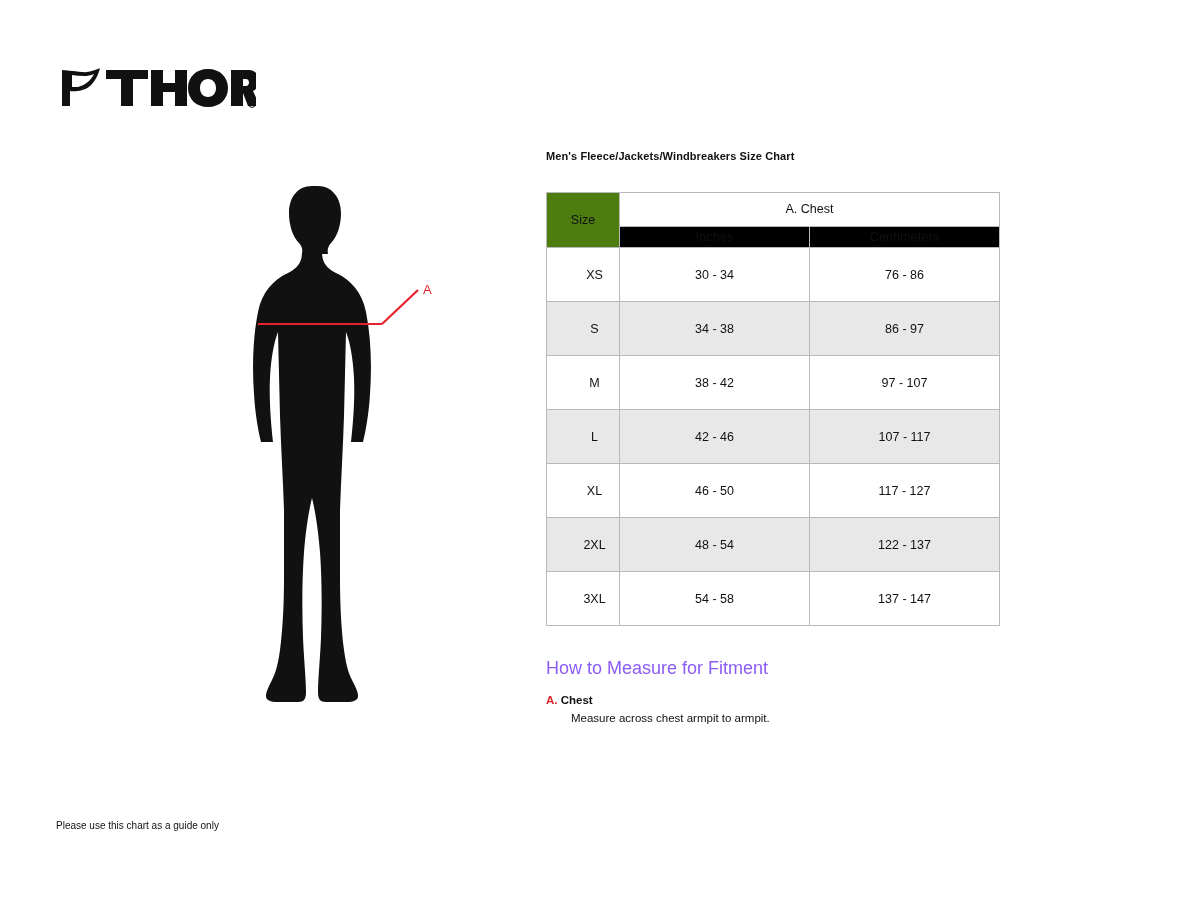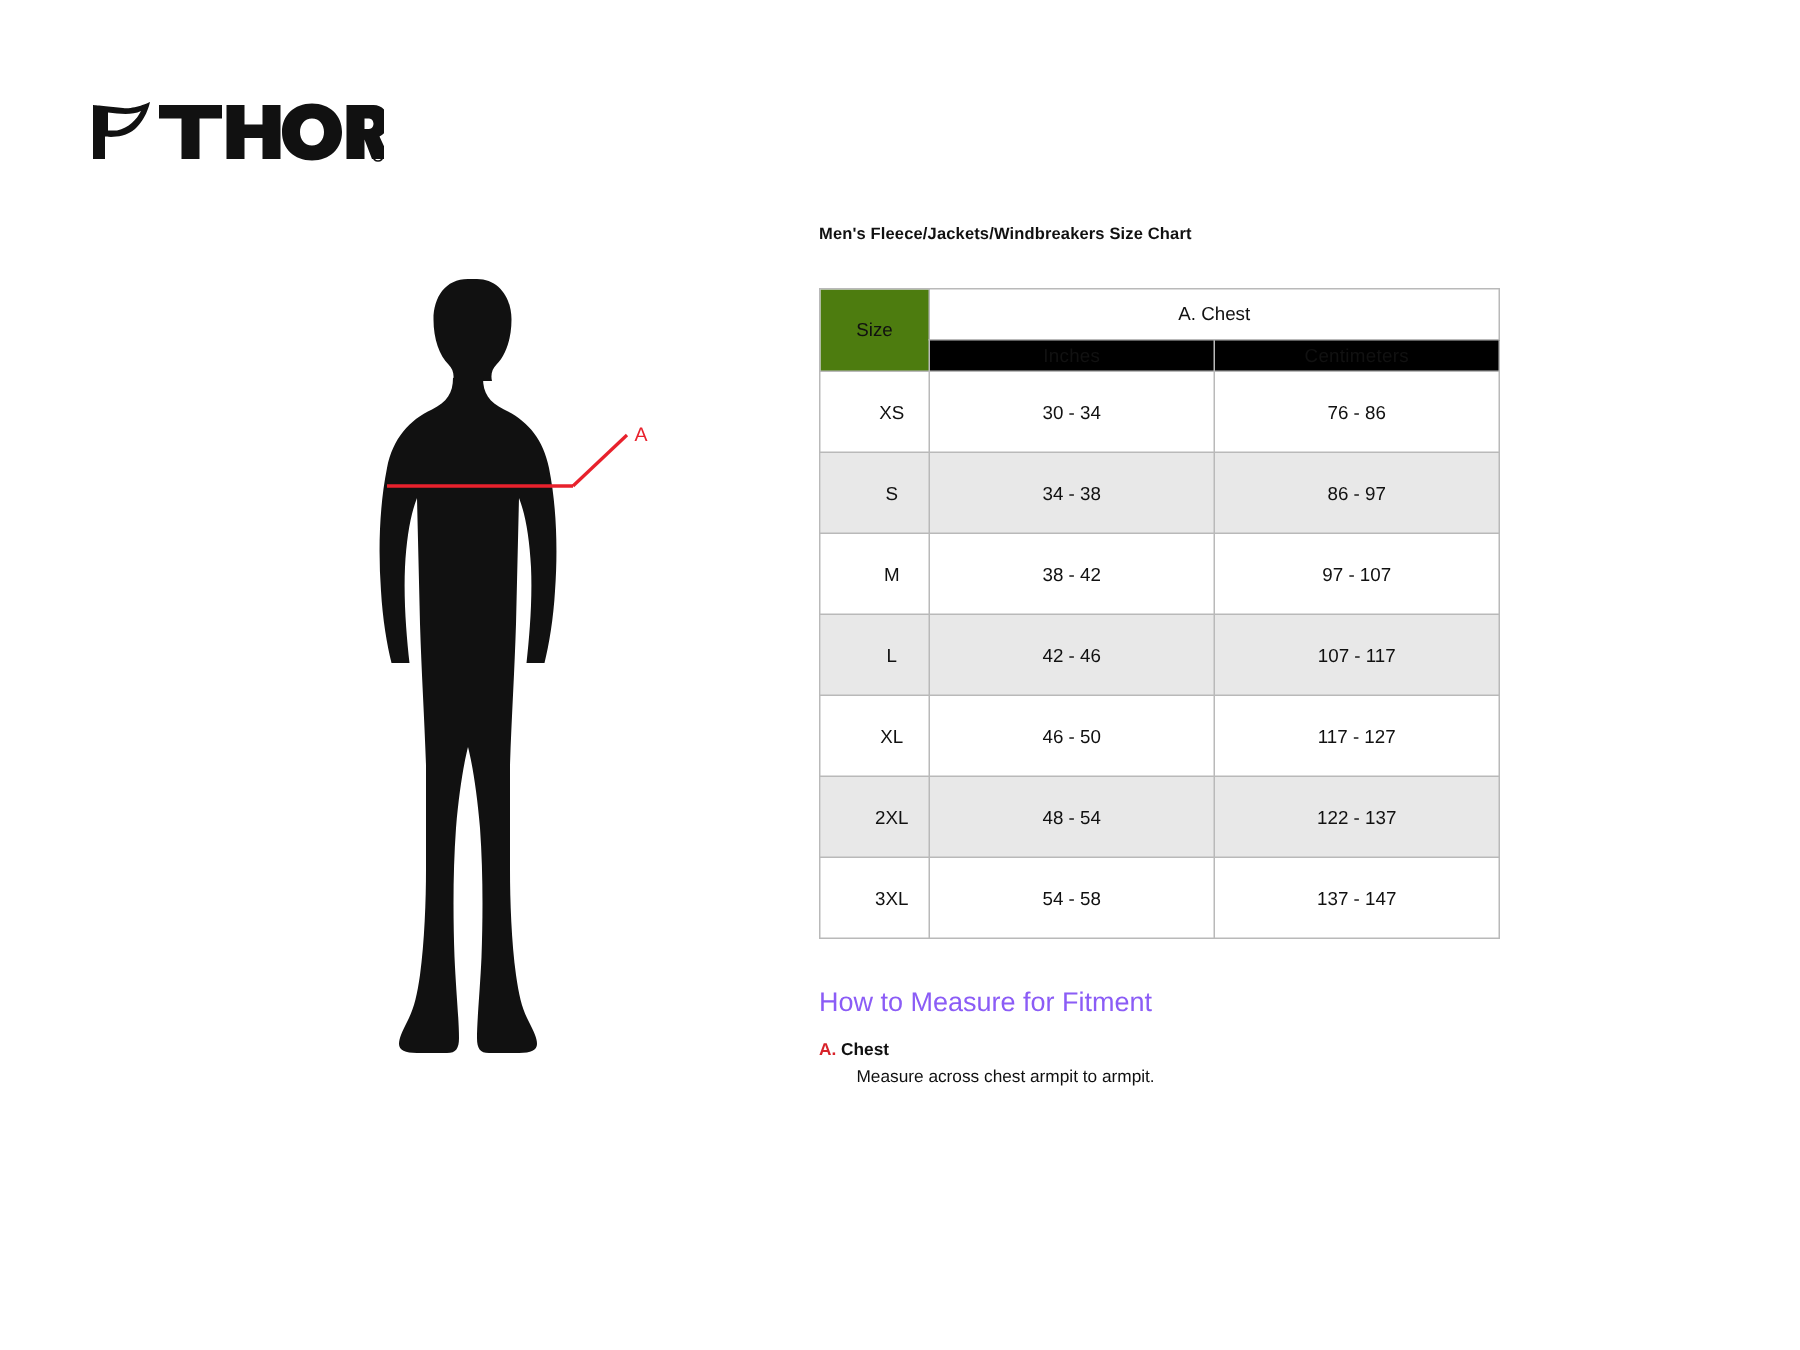--- a/index.html
+++ b/index.html
@@ -230,13 +230,14 @@
   </tbody>
 </table>
 
 <div class="howto-title">How to Measure for Fitment</div>
 <div class="howto-label">
   <span class="mark">A.</span><span> Chest</span>
 </div>
 <div class="howto-text">Measure across chest armpit to armpit.</div>
 
 <div class="footer">
+  <div>Please use this chart as a guide only</div>
 </div>
 
 </body></html>

